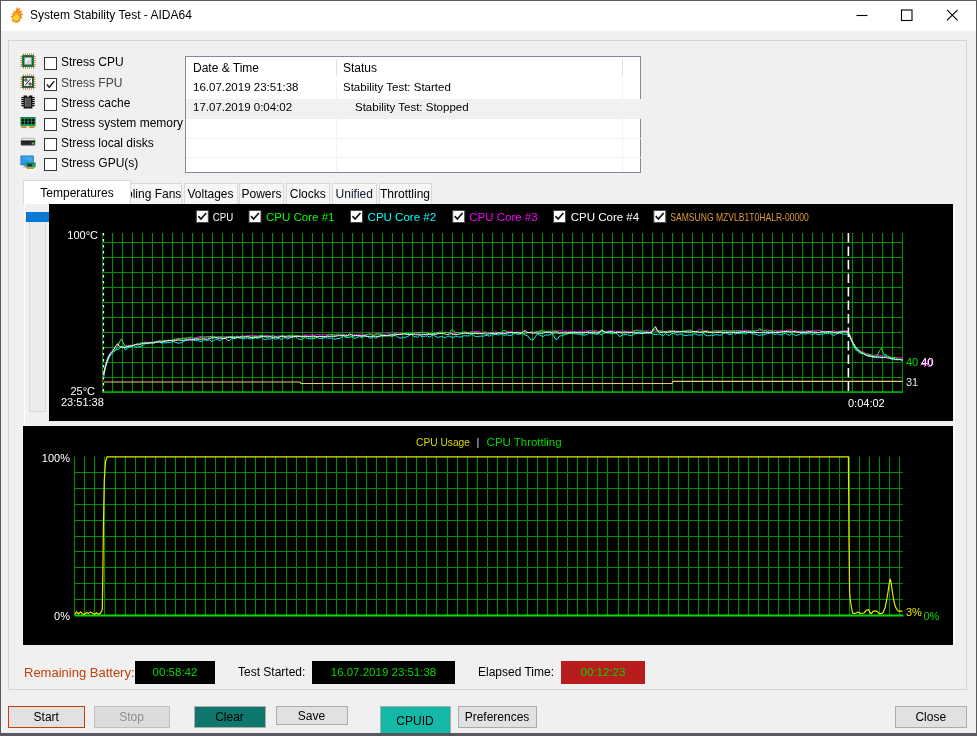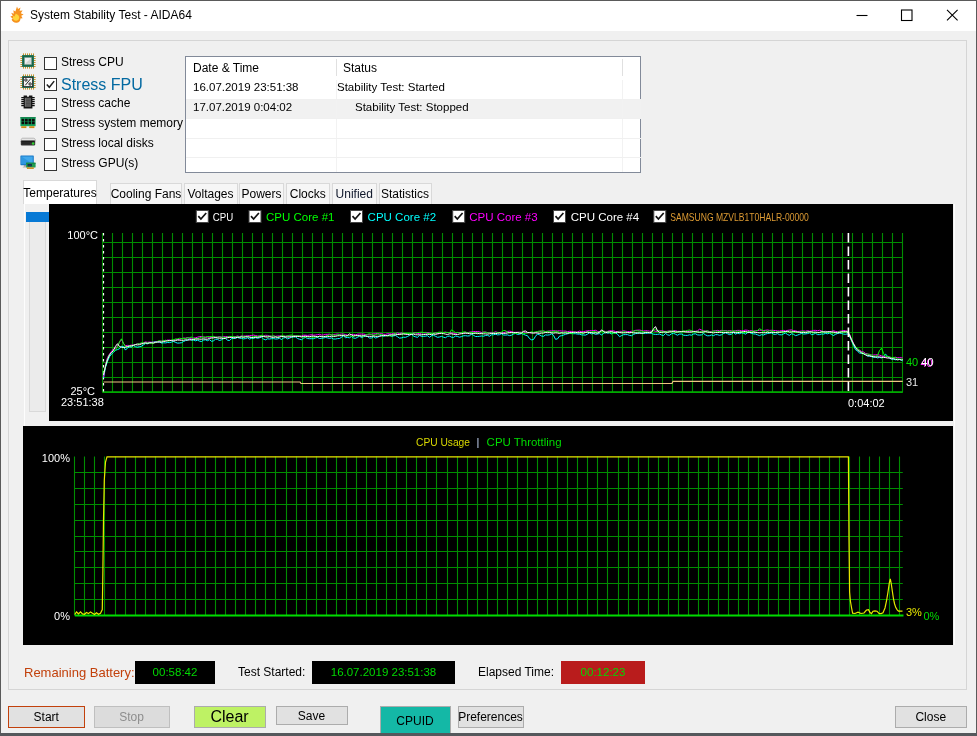--- a/index.html
+++ b/index.html
@@ -85,21 +85,21 @@
 <rect x="2.1" y="2.1" width="11.8" height="11.8" fill="#15684b"></rect>
 <rect x="3.4" y="3.4" width="9.2" height="9.2" fill="#f4f4f4" stroke="#2c2c2c" stroke-width="0.9"></rect>
       <circle cx="5.9" cy="6" r="1.2" fill="none" stroke="#111" stroke-width="0.9"></circle>
       <circle cx="10.1" cy="10" r="1.2" fill="none" stroke="#111" stroke-width="0.9"></circle>
       <path d="M10.7 4.7 L5.3 11.3" stroke="#111" stroke-width="0.9"></path>
 </svg></div>
 <div style="position:absolute;left:44px;top:77px;width:13px;height:13px"><svg width="13" height="13" viewBox="0 0 13 13">
       <rect x="0.5" y="0.5" width="12" height="12" fill="#fff" stroke="#333" stroke-width="1"></rect>
       <path d="M2.8 6.6l2.5 2.7 4.9-6.2" fill="none" stroke="#222" stroke-width="1.5"></path>
     </svg></div>
-<div style="position:absolute;left:61px;top:76px;font-size:16px;color:#0369a1">Stress FPU</div>
+<div style="position:absolute;left:61px;top:76px;font-size:12px;color:#404040">Stress FPU</div>
 <div style="position:absolute;left:20px;top:94px;width:16px;height:16px"><svg width="16" height="16" viewBox="0 0 16 16">
 <g stroke="#0d0d0d" stroke-width="1.3">
 <path d="M1.3 3.6h3M1.3 5.6h3M1.3 7.6h3M1.3 9.6h3M1.3 11.6h3"></path>
 <path d="M11.7 3.6h3M11.7 5.6h3M11.7 7.6h3M11.7 9.6h3M11.7 11.6h3"></path>
 </g>
 <path d="M3.6 1.6h3.2l0.6 1.2c0.2 0.4 1 0.4 1.2 0l0.6-1.2h3.2v12.8H3.6z" fill="#141414"></path>
 <rect x="5" y="3.8" width="6" height="9" fill="#606060"></rect>
 <path d="M5.5 5h5M5.5 6.5h5M5.5 8h5M5.5 9.5h5M5.5 11h5" stroke="#4a4a4a" stroke-width="0.8"></path>
 <path d="M5.3 4.2v8.2" stroke="#7a7a7a" stroke-width="0.8"></path>
 </svg></div>
@@ -163,34 +163,34 @@
  <div style="position:absolute;left:0px;top:42px;width:455px;height:19.5px;background:#f1f1f1"></div>
  <div style="position:absolute;left:150px;top:23px;width:1px;height:92px;background:#f2f2f2"></div>
  <div style="position:absolute;left:436px;top:23px;width:1px;height:92px;background:#f2f2f2"></div>
  <div style="position:absolute;left:0;top:41.5px;width:455px;height:1px;background:#f0f0f0"></div>
  <div style="position:absolute;left:0;top:61px;width:455px;height:1px;background:#f0f0f0"></div>
  <div style="position:absolute;left:0;top:80.5px;width:455px;height:1px;background:#f0f0f0"></div>
  <div style="position:absolute;left:0;top:100px;width:455px;height:1px;background:#f0f0f0"></div>
  <div style="position:absolute;left:7px;top:4px;font-size:12px;color:#000">Date &amp; Time</div>
  <div style="position:absolute;left:157px;top:4px;font-size:12px;color:#000">Status</div>
  <div style="position:absolute;left:7px;top:24px;font-size:11.5px;color:#000">16.07.2019 23:51:38</div>
- <div style="position:absolute;left:151px;top:24px;font-size:11.5px;color:#000">Stability Test: Started</div>
+ <div style="position:absolute;left:157px;top:24px;font-size:11.5px;color:#000">Stability Test: Started</div>
  <div style="position:absolute;left:7px;top:44px;font-size:11.5px;color:#000">17.07.2019 0:04:02</div>
  <div style="position:absolute;left:169px;top:44px;font-size:11.5px;color:#000">Stability Test: Stopped</div>
 </div>
 
 <div style="position:absolute;left:23.5px;top:204px;width:1px;height:441px;background:#fdfdfd"></div>
 <div style="position:absolute;left:954px;top:204px;width:1px;height:441px;background:#fdfdfd"></div>
-<div style="position:absolute;left:23px;top:180px;width:74px;height:24px;background:#fff;border:1px solid #d9d9d9;border-bottom:none;z-index:3;box-sizing:border-box;display:flex;align-items:center;justify-content:center;font-size:12px;color:#000;white-space:nowrap">Temperatures</div>
+<div style="position:absolute;left:23px;top:180px;width:108px;height:24px;background:#fff;border:1px solid #d9d9d9;border-bottom:none;z-index:3;box-sizing:border-box;display:flex;align-items:center;justify-content:center;font-size:12px;color:#000;white-space:nowrap">Temperatures</div>
 <div style="position:absolute;left:110px;top:183px;width:72px;height:21px;background:#f6f6f6;border:1px solid #d9d9d9;border-bottom:none;z-index:2;box-sizing:border-box;display:flex;align-items:center;justify-content:center;font-size:12px;color:#000;white-space:nowrap">Cooling Fans</div>
 <div style="position:absolute;left:183.5px;top:183px;width:54.0px;height:21px;background:#f6f6f6;border:1px solid #d9d9d9;border-bottom:none;z-index:2;box-sizing:border-box;display:flex;align-items:center;justify-content:center;font-size:12px;color:#000;white-space:nowrap">Voltages</div>
 <div style="position:absolute;left:239px;top:183px;width:45px;height:21px;background:#f6f6f6;border:1px solid #d9d9d9;border-bottom:none;z-index:2;box-sizing:border-box;display:flex;align-items:center;justify-content:center;font-size:12px;color:#000;white-space:nowrap">Powers</div>
 <div style="position:absolute;left:285.5px;top:183px;width:44.5px;height:21px;background:#f6f6f6;border:1px solid #d9d9d9;border-bottom:none;z-index:2;box-sizing:border-box;display:flex;align-items:center;justify-content:center;font-size:12px;color:#000;white-space:nowrap">Clocks</div>
 <div style="position:absolute;left:331.5px;top:183px;width:45.5px;height:21px;background:#f6f6f6;border:1px solid #d9d9d9;border-bottom:none;z-index:2;box-sizing:border-box;display:flex;align-items:center;justify-content:center;font-size:12px;color:#0f172a;white-space:nowrap">Unified</div>
-<div style="position:absolute;left:378.5px;top:183px;width:53.0px;height:21px;background:#f6f6f6;border:1px solid #d9d9d9;border-bottom:none;z-index:2;box-sizing:border-box;display:flex;align-items:center;justify-content:center;font-size:12px;color:#000;white-space:nowrap">Statistics</div>
+<div style="position:absolute;left:378.5px;top:183px;width:53.0px;height:21px;background:#f6f6f6;border:1px solid #d9d9d9;border-bottom:none;z-index:2;box-sizing:border-box;display:flex;align-items:center;justify-content:center;font-size:12px;color:#000;white-space:nowrap">Throttling</div>
 
 <div style="position:absolute;left:29px;top:212px;width:17px;height:200px;background:#ebebeb;border:1px solid #d9d9d9;box-sizing:border-box"></div>
 <div style="position:absolute;left:26px;top:212px;width:23px;height:10px;background:#0779d5"></div>
 
 <svg width="904" height="217" style="position:absolute;left:49px;top:204px">
 <rect width="904" height="217" fill="#000"></rect>
 <g font-family="Liberation Sans, sans-serif" font-size="11">
 <rect x="147.3" y="6.5" width="12" height="12" fill="#fff" stroke="#444" stroke-width="1"></rect>
       <path d="M149.3 12.2l2.6 2.8 5.3-6" fill="none" stroke="#111" stroke-width="1.7"></path>
       <text x="163.8" y="17" fill="#ffffff" textLength="20.5" lengthAdjust="spacingAndGlyphs">CPU</text>
@@ -247,18 +247,18 @@
 </svg>
 
 <div style="position:absolute;left:24px;top:665px;font-size:13px;color:#c2410c">Remaining Battery:</div>
 <div style="position:absolute;left:135px;top:660.5px;width:80px;height:23px;background:#000;display:flex;align-items:center;justify-content:center;font-size:11.5px;color:#00d900">00:58:42</div>
 <div style="position:absolute;left:238px;top:665px;font-size:12px;color:#000">Test Started:</div>
 <div style="position:absolute;left:312px;top:660.5px;width:143px;height:23px;background:#000;display:flex;align-items:center;justify-content:center;font-size:11.5px;color:#00d900">16.07.2019 23:51:38</div>
 <div style="position:absolute;left:478px;top:665px;font-size:12px;color:#000">Elapsed Time:</div>
 <div style="position:absolute;left:561px;top:660.5px;width:84px;height:23px;background:#b91c1c;display:flex;align-items:center;justify-content:center;font-size:11.5px;color:#00d900">00:12:23</div>
 <div style="position:absolute;left:8px;top:706px;width:76.5px;height:21.5px;background:#e1e1e1;border:1px solid #c2410c;box-sizing:border-box;display:flex;align-items:center;justify-content:center;font-size:12px;color:#000">Start</div>
 <div style="position:absolute;left:93.5px;top:706px;width:76.0px;height:22px;background:#dcdcdc;border:1px solid #bfbfbf;box-sizing:border-box;display:flex;align-items:center;justify-content:center;font-size:12px;color:#8d8d8d">Stop</div>
-<div style="position:absolute;left:193.5px;top:706px;width:72.0px;height:21.5px;background:#bef264;border:1px solid #acacac;box-sizing:border-box;display:flex;align-items:center;justify-content:center;font-size:16px;color:#000">Clear</div>
+<div style="position:absolute;left:193.5px;top:706px;width:72.0px;height:21.5px;background:#0f766e;border:1px solid #acacac;box-sizing:border-box;display:flex;align-items:center;justify-content:center;font-size:12px;color:#000">Clear</div>
 <div style="position:absolute;left:275.5px;top:706px;width:72.0px;height:19px;background:#e1e1e1;border:1px solid #acacac;box-sizing:border-box;display:flex;align-items:center;justify-content:center;font-size:12px;color:#000">Save</div>
 <div style="position:absolute;left:379.5px;top:706px;width:71.0px;height:29px;background:#14b8a6;border:1px solid #acacac;box-sizing:border-box;display:flex;align-items:center;justify-content:center;font-size:12px;color:#000">CPUID</div>
-<div style="position:absolute;left:457.5px;top:706px;width:66px;height:21.5px;background:#e1e1e1;border:1px solid #acacac;box-sizing:border-box;display:flex;align-items:center;justify-content:center;font-size:12px;color:#000">Preferences</div>
+<div style="position:absolute;left:457.5px;top:706px;width:79px;height:21.5px;background:#e1e1e1;border:1px solid #acacac;box-sizing:border-box;display:flex;align-items:center;justify-content:center;font-size:12px;color:#000">Preferences</div>
 <div style="position:absolute;left:894.5px;top:706px;width:72.5px;height:21.5px;background:#e1e1e1;border:1px solid #acacac;box-sizing:border-box;display:flex;align-items:center;justify-content:center;font-size:12px;color:#000">Close</div>
 
 <div style="position:absolute;left:0;top:733px;width:977px;height:3px;background:#55585c"></div>
 </body></html>

